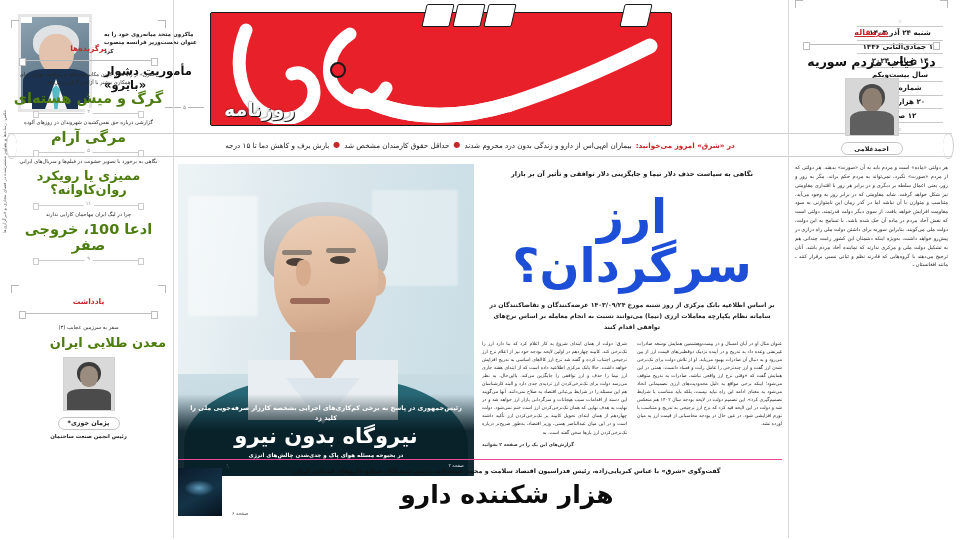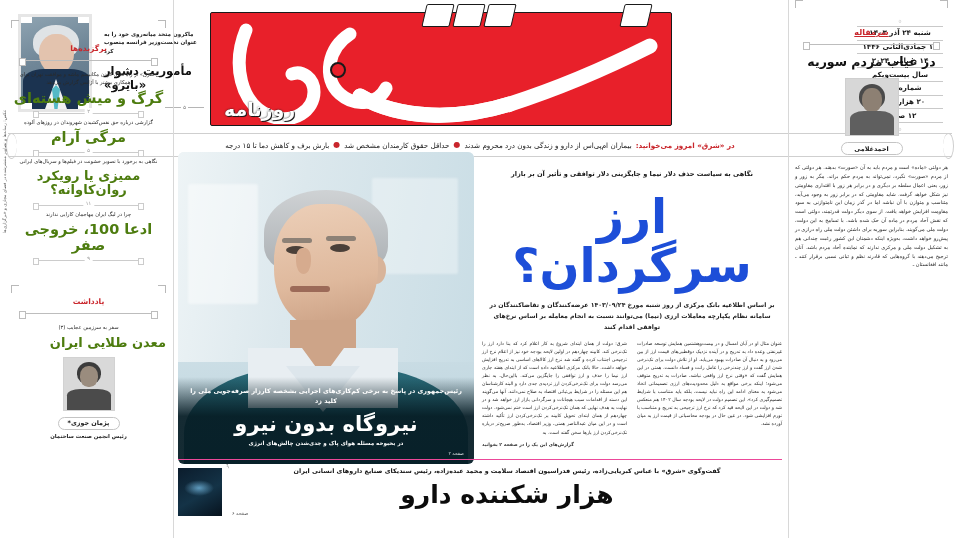--- a/index.html
+++ b/index.html
@@ -202,22 +202,22 @@
   }
   .mh-cols{
     margin-top:8px;display:flex;gap:10px;font-size:4.7px;line-height:1.72;
     text-align:justify;color:#262626;
   }
   .mh-cols > div{flex:1;}
   .mh-credit{font-size:4.6px;font-weight:bold;color:#333;margin-top:5px;text-align:left;}
 
   
   .main-photo{
-    position:absolute;left:0;top:152px;width:296px;height:312px;
-    overflow:hidden;border-radius:6px;
+    position:absolute;left:0;top:164px;width:296px;height:312px;
+    overflow:hidden;border-radius:1px;
   }
   .mp-bg{position:absolute;inset:0;background:
     linear-gradient(175deg,#e9f1f4 0%,#dde9ee 30%,#cfe0e7 55%,#b9d2dc 100%);}
   .mp-wall{position:absolute;left:0;top:0;width:296px;height:210px;background:
     linear-gradient(100deg,#eef4f6 0%,#dce8ed 40%,#c9dde5 100%);}
   .mp-panel{position:absolute;left:10px;top:32px;width:70px;height:120px;
     background:rgba(255,255,255,.45);border-radius:2px;filter:blur(1px);}
   .mp-panel2{position:absolute;right:16px;top:26px;width:86px;height:96px;
     background:rgba(255,255,255,.35);border-radius:2px;filter:blur(1.2px);}
   .mp-hair{position:absolute;left:86px;top:38px;width:124px;height:86px;
@@ -244,21 +244,21 @@
   .mp-v{position:absolute;left:108px;top:214px;width:74px;height:46px;
     background:#dde6ec;clip-path:polygon(0 0,100% 0,50% 100%);}
 
   
   .mp-overlay{
     position:absolute;left:0;right:0;bottom:0;padding:10px 10px 8px;
     text-align:center;color:#fff;
     background:linear-gradient(0deg,rgba(6,28,36,.92) 55%,rgba(6,28,36,0) 100%);
   }
   .mpo-kicker{font-size:6.4px;font-weight:bold;line-height:1.55;}
-  .mpo-title{font-size:21px;font-weight:bold;margin-top:5px;letter-spacing:-0.6px;}
+  .mpo-title{font-size:21px;font-weight:bold;letter-spacing:-0.6px;}
   .mpo-sub{font-size:5.6px;font-weight:bold;margin-top:4px;}
   .mpo-page{font-size:4.6px;margin-top:5px;color:#d6dde0;text-align:right;}
 
   
   .bottom-strip{
     position:absolute;right:0;left:0;bottom:2px;height:78px;
     border-top:1px solid #ec4899;
   }
   .bs-thumb{
     position:absolute;left:0;top:8px;width:44px;height:48px;

